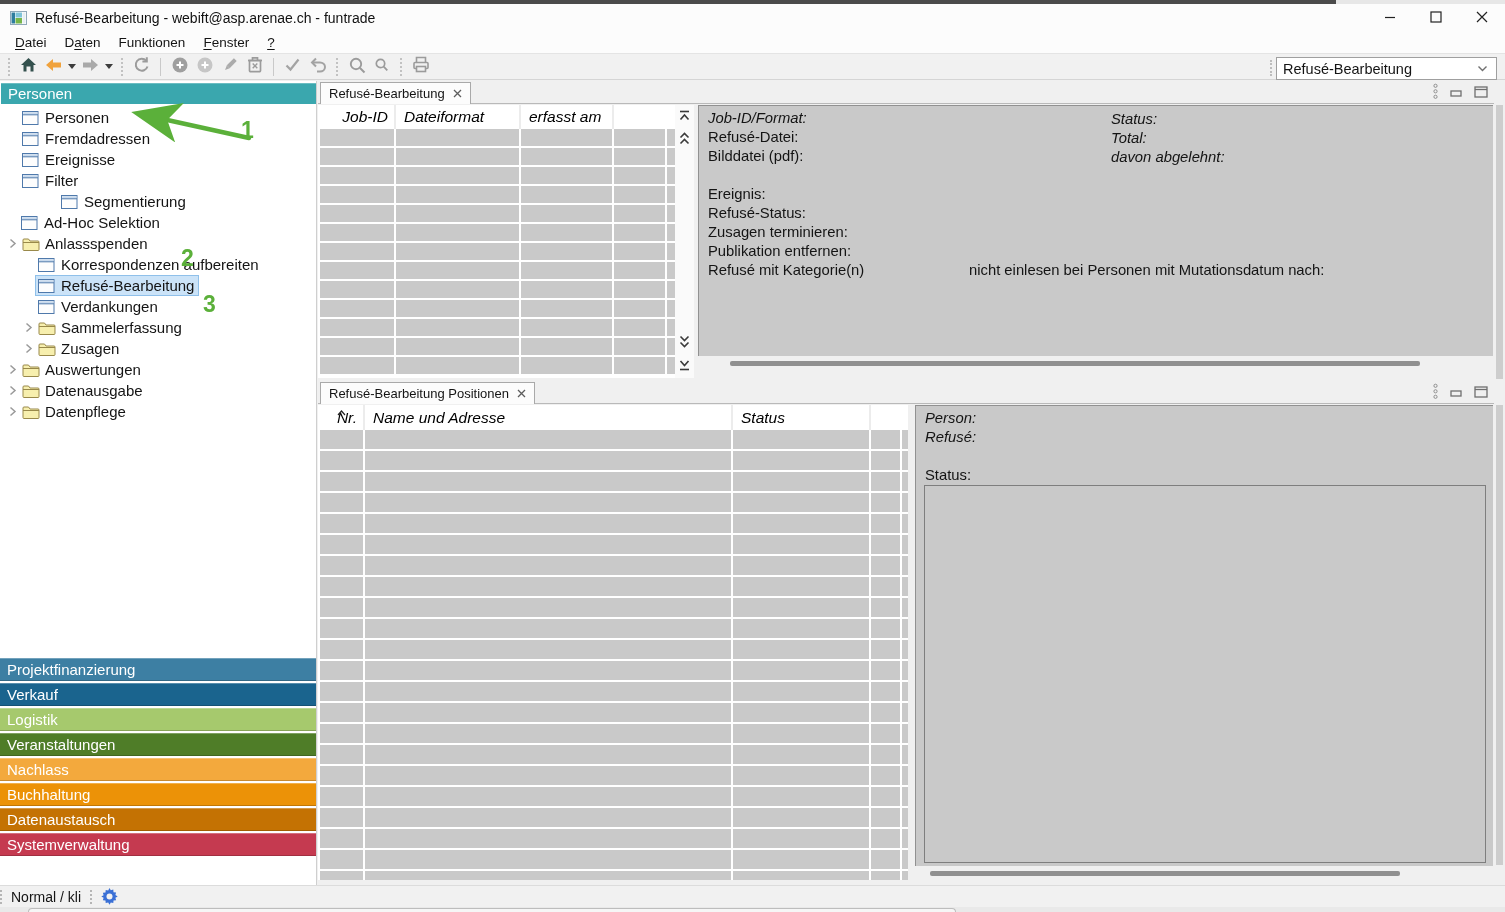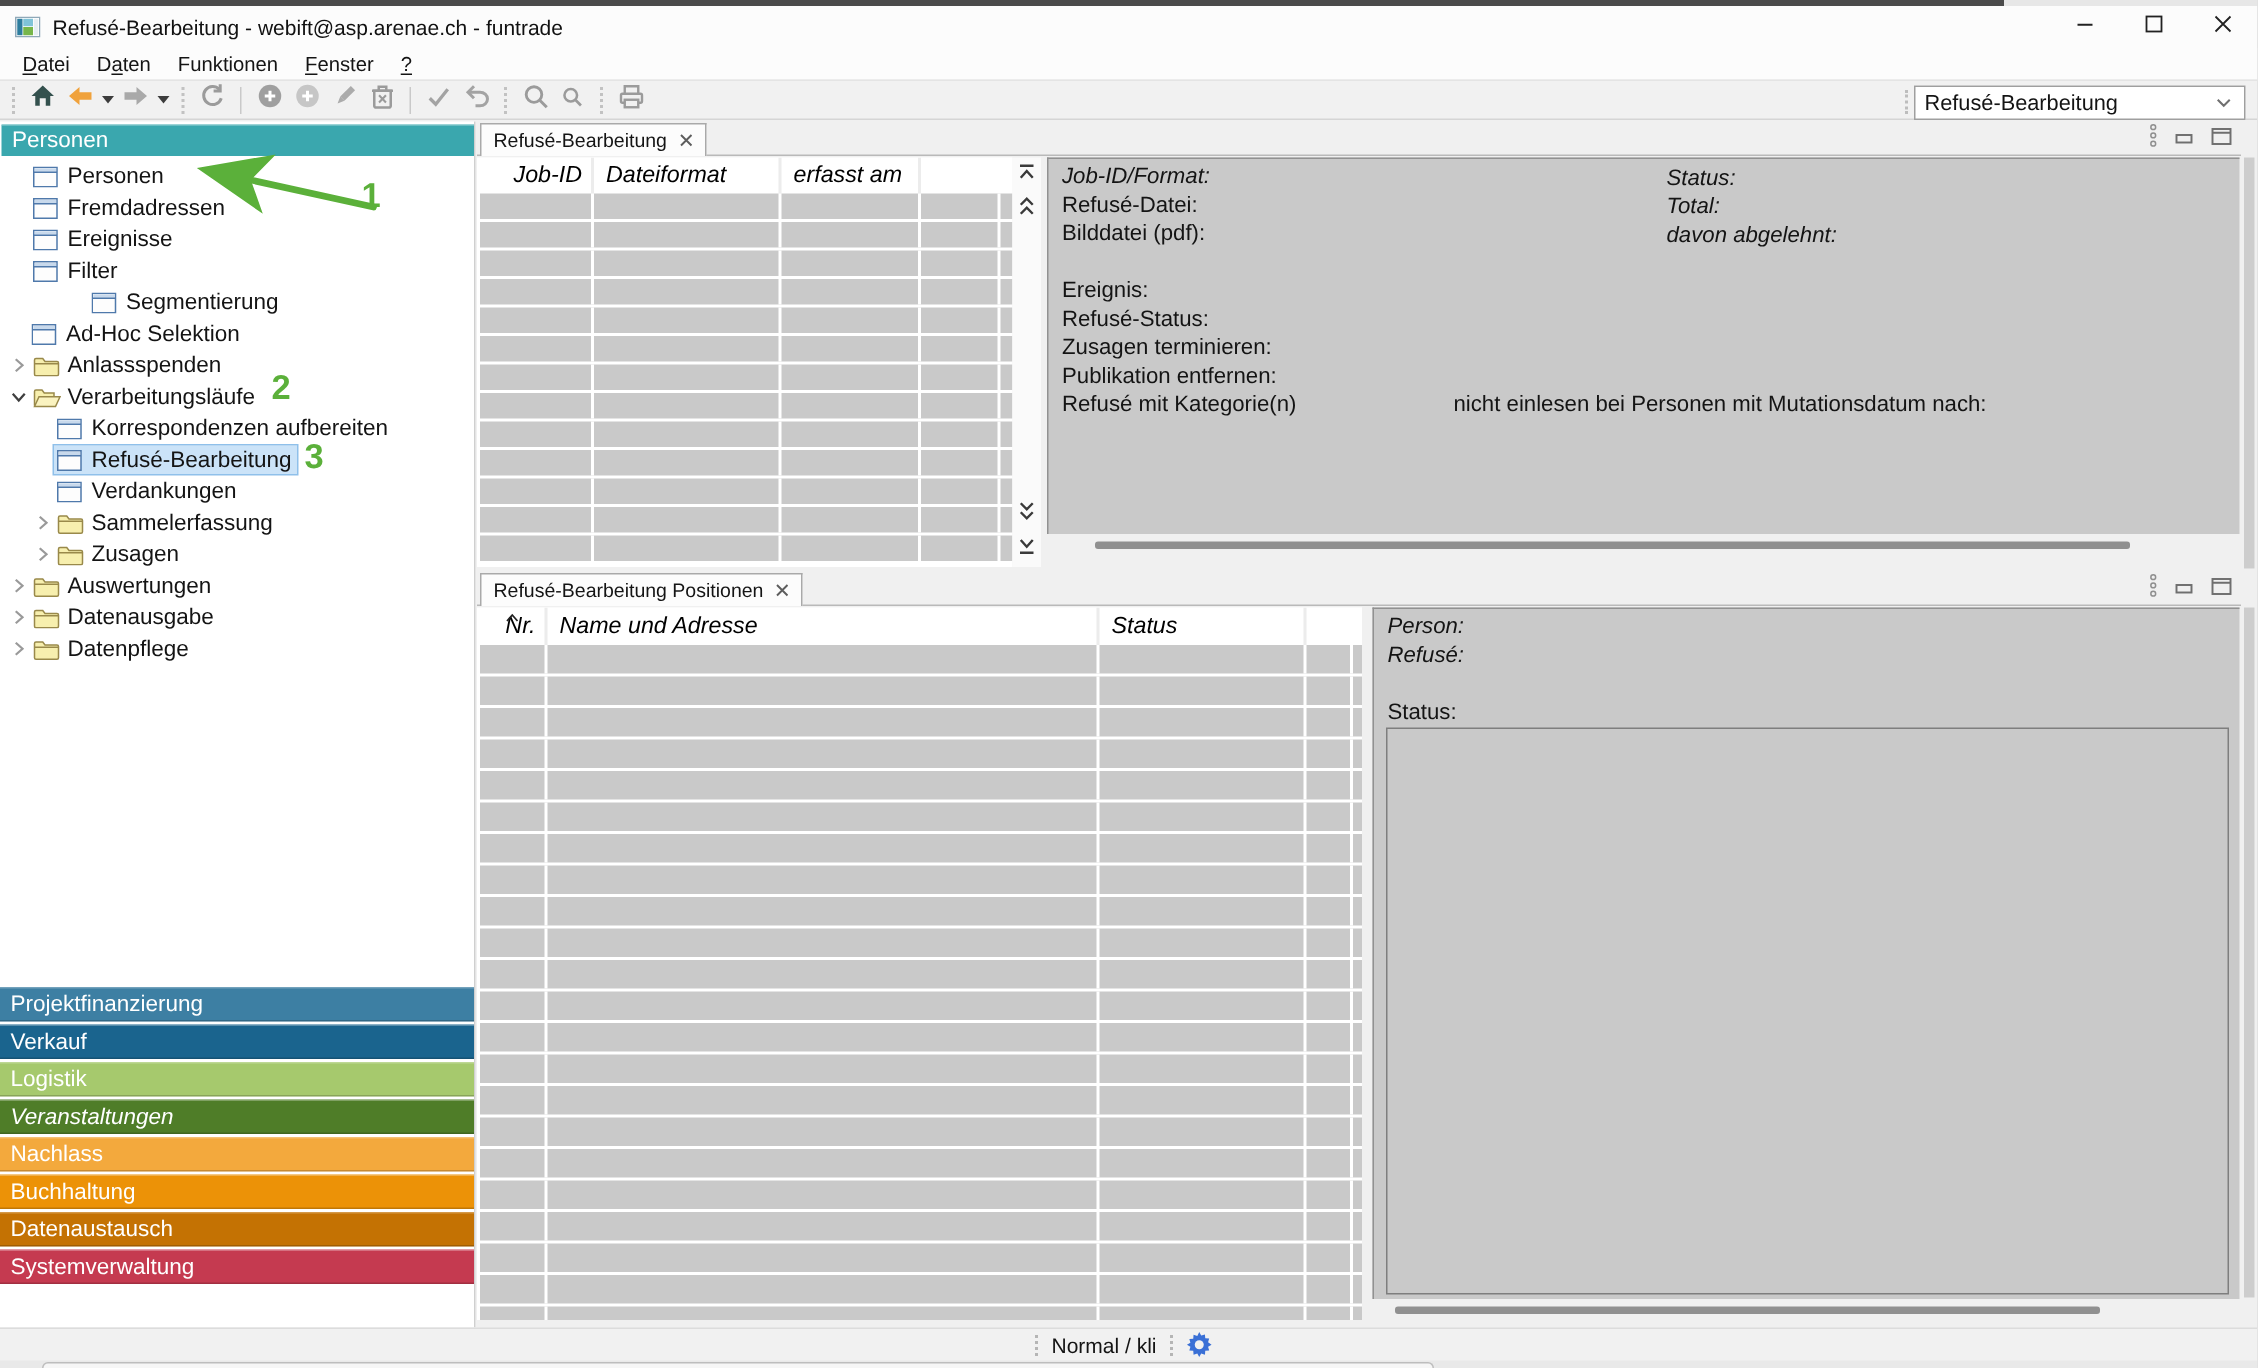--- a/index.html
+++ b/index.html
@@ -88,21 +88,21 @@
   .status-box{position:absolute;left:8px;top:79px;width:560px;height:376px;border:1px solid #7e7e7e;}
 
   .hscroll{background:#f0f0f0;}
   .hthumb{position:absolute;height:5px;background:#909090;border-radius:2px;}
 
   .right-strip{left:1494px;top:82px;width:11px;height:803px;background:#f0f0f0;}
   .right-strip .bar{position:absolute;left:2px;width:7px;background:#cdcdcd;}
 
   
   .statusbar{left:0;top:885px;width:1505px;height:22px;background:#f1f1f1;border-top:1px solid #dcdcdc;
-             display:flex;align-items:center;justify-content:center;gap:9px;padding-right:7px;box-sizing:border-box;font-size:14px;}
+             display:flex;align-items:center;justify-content:flex-start;gap:9px;padding-right:7px;box-sizing:border-box;font-size:14px;}
   .sb-grip{height:14px;border-left:2px dotted #b5b5b5;}
 
   .bottom-strip{left:0;top:907px;width:1505px;height:5px;background:#e9e9e9;}
   .bottom-window{left:28px;top:908px;width:928px;height:6px;background:#f6f6f6;border:1px solid #bdbdbd;
                  border-bottom:none;border-radius:4px 4px 0 0;box-sizing:border-box;}
 </style>
 </head>
 <body>
 
 <div id="root">
@@ -341,36 +341,20 @@
         <span class="hl">
           <span class="ticon">
             <svg width="18" height="14" viewBox="0 0 18 14">
               <path d="M1 12.5 V3 a1 1 0 0 1 1 -1 H6.5 L8 4 H16 a1 1 0 0 1 1 1 V12.5 a1 1 0 0 1 -1 1 H2 a1 1 0 0 1 -1 -1 Z" fill="#f7efae" stroke="#99894a"></path>
               <path d="M1 5.5 H17" stroke="#99894a"></path>
             </svg>
           </span>
           <span class="tlabel">Anlassspenden</span>
         </span>
       </div>
-      <div class="tree-item" style="padding-left: 4px;">
-        <span class="chev">
-          <svg width="11" height="9">
-            <path d="M1.5 2.5 L5.5 7 L9.5 2.5" fill="none" stroke="#3f3f3f" stroke-width="1.5"></path>
-          </svg>
-        </span>
-        <span class="hl">
-          <span class="ticon">
-            <svg width="19" height="14" viewBox="0 0 19 14">
-              <path d="M1 12.5 V3 a1 1 0 0 1 1 -1 H6 L7.5 4 H14 V6.5" fill="#f7efae" stroke="#99894a"></path>
-              <path d="M1 13 L4 6.5 H18 L15 13 Z" fill="#faf3c0" stroke="#99894a"></path>
-            </svg>
-          </span>
-          <span class="tlabel">Verarbeitungsläufe</span>
-        </span>
-      </div>
       <div class="tree-item" style="padding-left: 20px;">
         <span class="chev"></span>
         <span class="hl">
           <span class="ticon">
             <svg width="17" height="14">
               <rect x="0.5" y="0.5" width="15.5" height="13" fill="#fdfdfd" stroke="#4f79ab"></rect>
               <rect x="1.2" y="1.2" width="14.2" height="2.3" fill="#c8d9ec"></rect>
               <path d="M0.5 3.8 H16" stroke="#4f79ab"></path>
             </svg>
           </span>
@@ -481,21 +465,21 @@
             </svg>
           </span>
           <span class="tlabel">Datenpflege</span>
         </span>
       </div>
     </div>
   <div class="abs modules">
       <div class="module-bar" style="background: rgb(61, 127, 163);">Projektfinanzierung</div>
       <div class="module-bar" style="background: rgb(26, 100, 142);">Verkauf</div>
       <div class="module-bar" style="background: rgb(166, 201, 109);">Logistik</div>
-      <div class="module-bar" style="background: rgb(79, 125, 40); font-style: italic;">Veranstaltungen</div>
+      <div class="module-bar" style="background: rgb(79, 125, 40);">Veranstaltungen</div>
       <div class="module-bar" style="background: rgb(243, 169, 61);">Nachlass</div>
       <div class="module-bar" style="background: rgb(236, 146, 7);">Buchhaltung</div>
       <div class="module-bar" style="background: rgb(196, 114, 3);">Datenaustausch</div>
       <div class="module-bar" style="background: rgb(197, 58, 80);">Systemverwaltung</div>
     </div>
 
   <svg class="abs anno-svg" width="317" height="220" viewBox="0 0 317 220">
     <defs>
       <marker id="ah" markerWidth="11" markerHeight="9" refX="9" refY="4.5" orient="auto">
         <path d="M0 0 L11 4.5 L0 9 L2.8 4.5 Z" fill="#5bb03a"></path>

